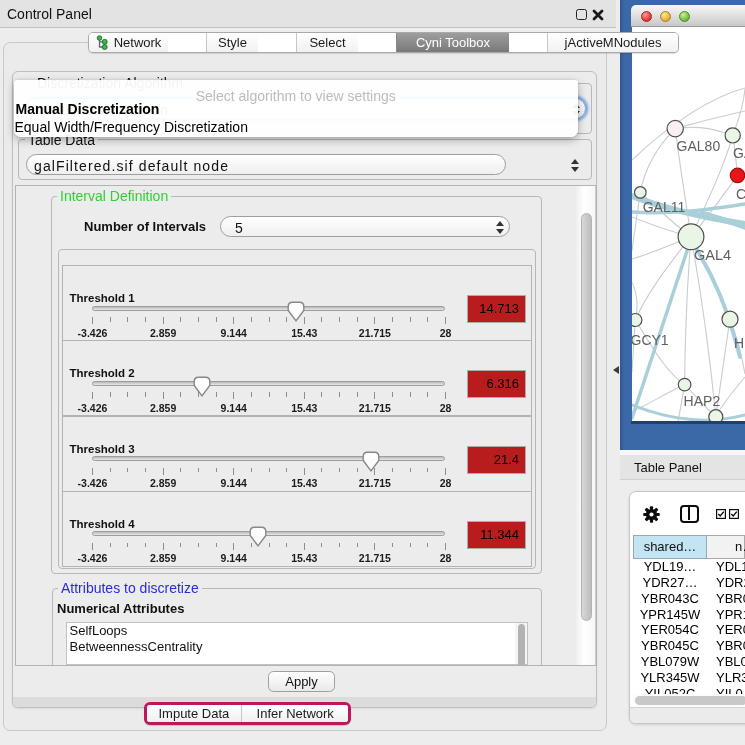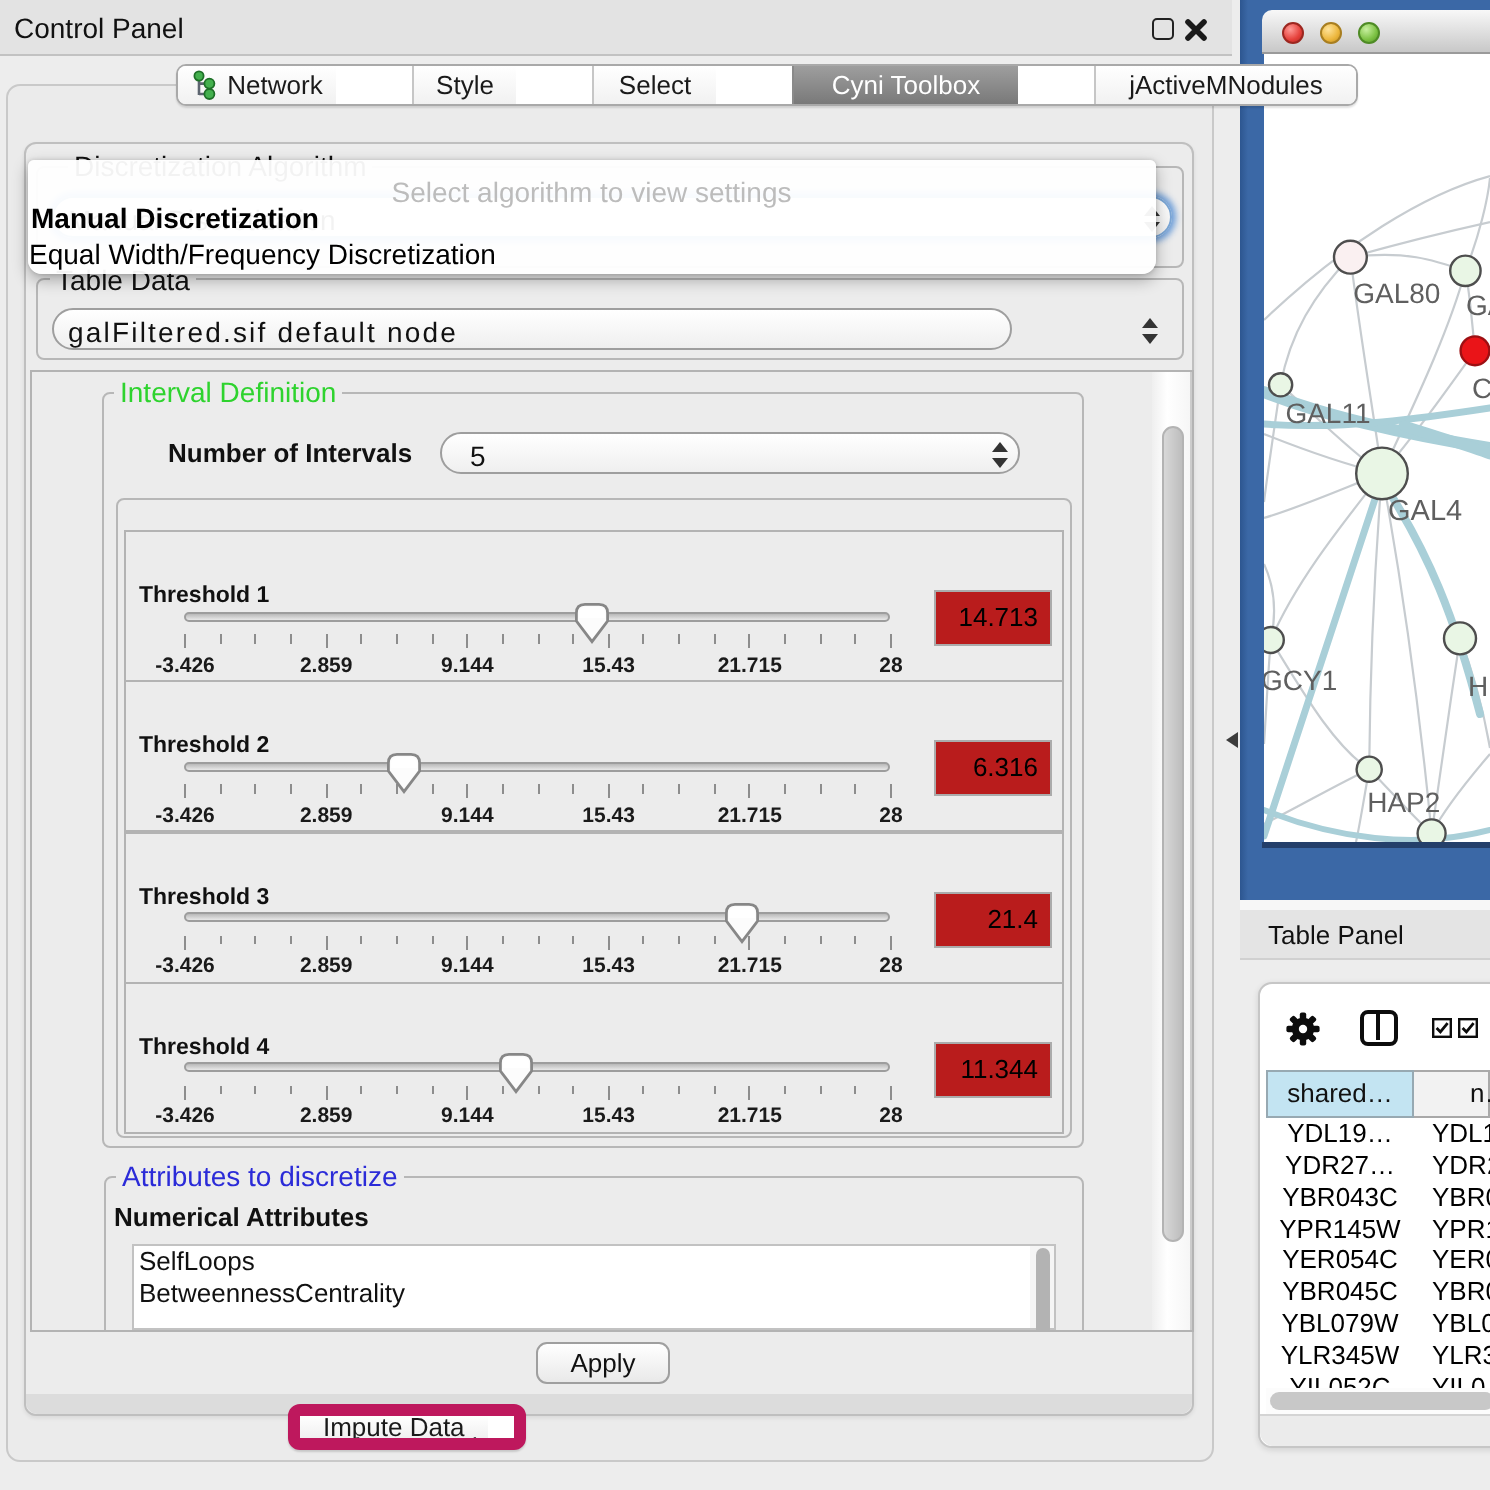--- a/index.html
+++ b/index.html
@@ -40,21 +40,21 @@
 .thumb{position:absolute;top:34.5px;}
 .vfield{position:absolute;left:404.5px;top:29px;width:59px;height:28px;background:#b91c1c;border:1px solid #ababab;font-size:13px;color:#000;text-align:right;line-height:26px;padding-right:6px;}
 
 #attlist{position:absolute;left:50px;top:436px;width:449px;height:43px;background:#ffffff;border:1px solid #c2c2c2;border-right:none;}
 #attlist div{font-size:13px;color:#111;padding-left:2.5px;height:16.3px;line-height:16.3px;}
 #attsb{position:absolute;left:499px;top:436px;width:13px;height:43px;background:#f5f5f5;border:1px solid #c2c2c2;border-left:none;}
 #attsb .th{position:absolute;left:2.5px;top:1px;width:7px;height:42px;border-radius:4px 4px 0 0;background:#b3b3b3;}
 
 #apply{position:absolute;left:268px;top:671px;width:67px;height:21px;border:1px solid #9f9f9f;border-radius:5.5px;background:linear-gradient(#ffffff,#e9e9e9);font-size:13px;color:#111;text-align:center;line-height:19px;}
 
-#bottabs{position:absolute;left:143.7px;top:702px;height:22.5px;display:flex;background:#ffffff;border:6px solid #be185d;border-radius:6px;z-index:6;box-shadow:0 1px 1px rgba(0,0,0,0.15);overflow:hidden;flex-direction:column;}
+#bottabs{position:absolute;left:143.7px;top:702px;height:22.5px;display:flex;background:#ffffff;border:3px solid #be185d;border-radius:6px;z-index:6;box-shadow:0 1px 1px rgba(0,0,0,0.15);overflow:hidden;}
 #bottabs .seg{height:100%;font-size:13px;color:#1a1a1a;display:flex;align-items:center;justify-content:center;border-left:1px solid #c6c6c6;background:linear-gradient(#ffffff,#f0f0f0);}
 #bottabs .seg:first-child{border-left:none;}
 #bottabs .seg.sel{background:linear-gradient(#9e9e9e,#7b7b7b);color:#fff;border-left-color:#8a8a8a;}
 
 #bluedesk{position:absolute;left:620px;top:0;width:125px;height:450px;background:linear-gradient(to right,#2d5690 0,#3b68a6 4px);}
 #nettitle{position:absolute;left:631px;top:5px;width:114px;height:22px;background:linear-gradient(#f8f8f8,#c8c8c8);border-radius:5px 0 0 0;border-bottom:1px solid #9a9a9a;}
 .tl{position:absolute;top:5.5px;width:11px;height:11px;border-radius:50%;}
 #netcanvas{position:absolute;left:632px;top:27px;width:113px;height:394px;background:#ffffff;overflow:hidden;}
 #netshadow{position:absolute;left:631px;top:421px;width:114px;height:3px;background:#1d3156;opacity:0.75;}
 #tpgap{position:absolute;left:620px;top:450px;width:125px;height:5px;background:#f7f7f7;}

